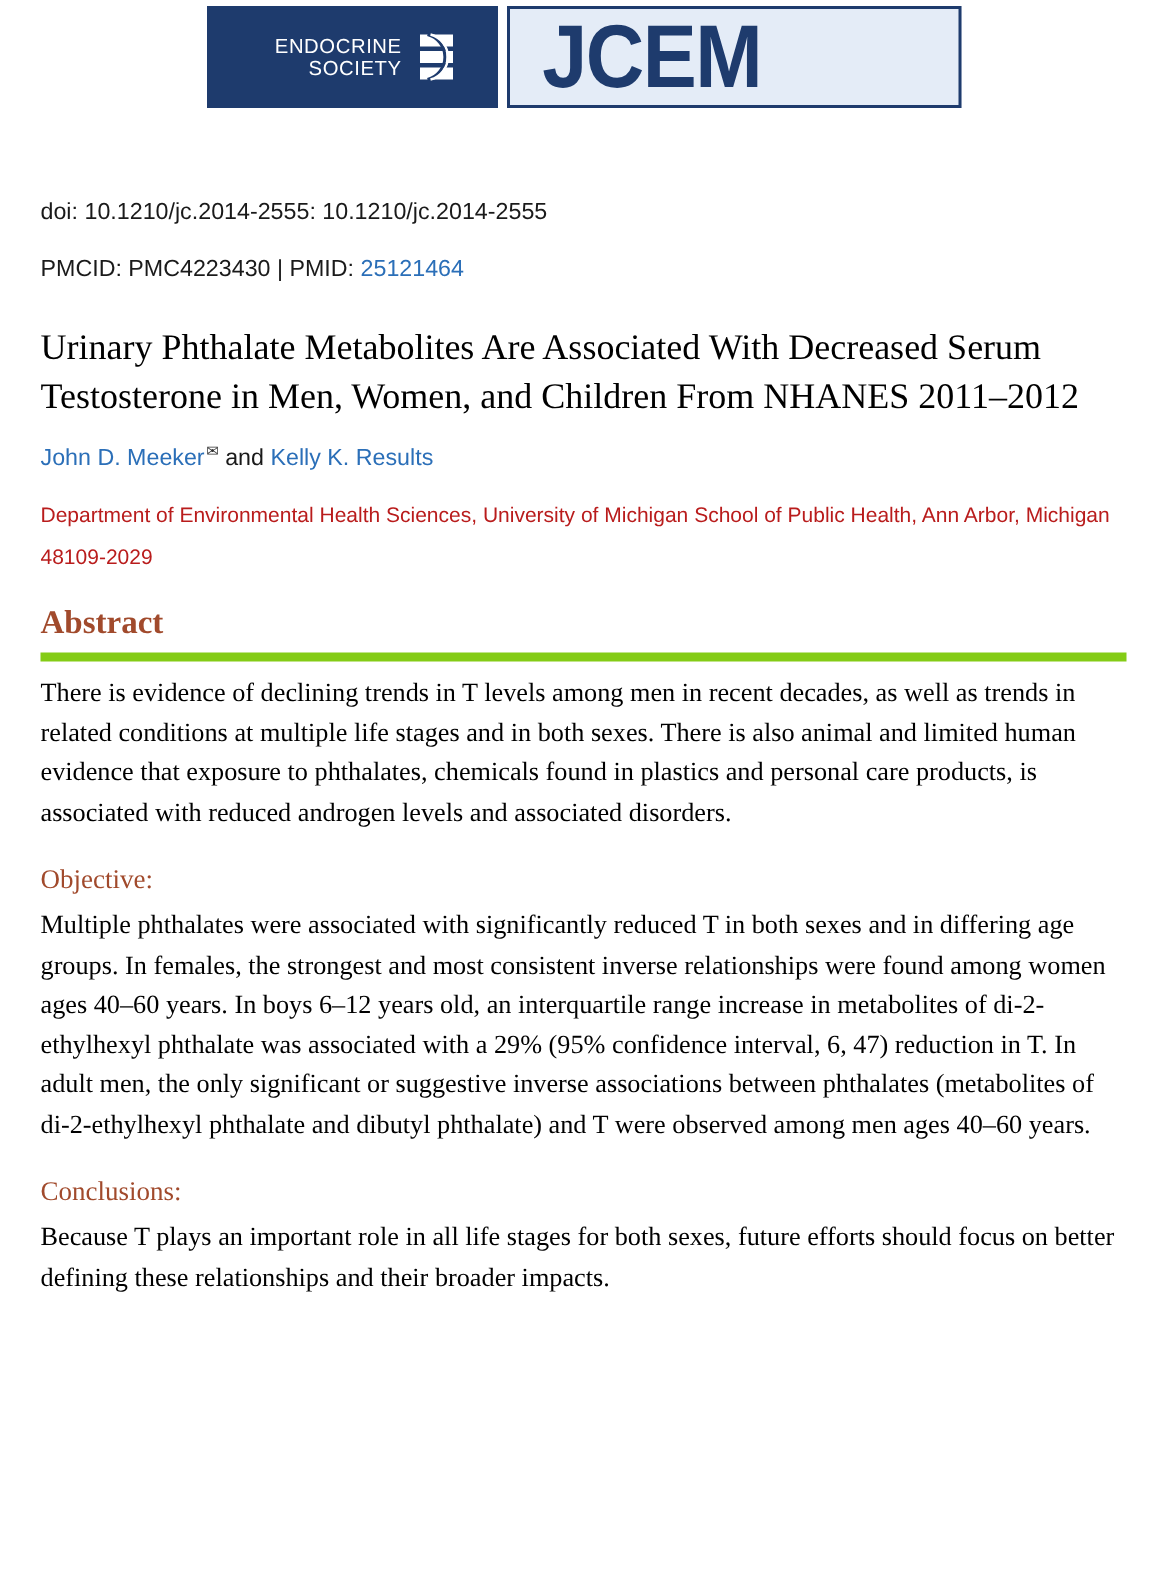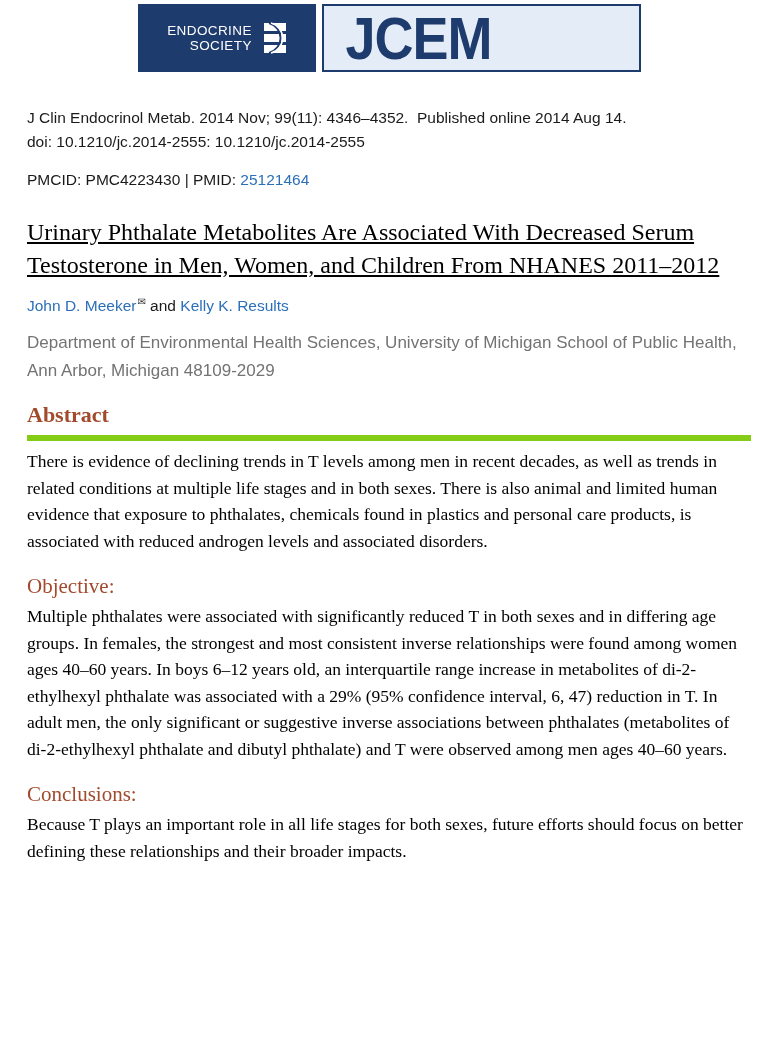--- a/index.html
+++ b/index.html
@@ -1,52 +1,52 @@
 <!DOCTYPE html>
 <html><head>
 <meta charset="utf-8">
 <style>
   html,body{margin:0;padding:0;background:#fff;}
   .page{width:778px;height:1052px;overflow:hidden;background:#fff;position:relative;
         font-family:"Liberation Serif",serif;color:#000;}
 
   
   .banner{width:503px;height:68px;margin:4px auto 0;display:flex;text-decoration:none;cursor:pointer;}
-  .banner-left{width:178px;background:#1e3b6d;display:flex;align-items:center;justify-content:center;gap:7px;}
+  .banner-left{width:178px;background:#1e3b6d;display:flex;align-items:center;justify-content:center;gap:7px;padding-left:16px;}
   .society{color:#fff;font-family:"Liberation Sans",sans-serif;font-size:13.5px;line-height:1.12;
            text-align:right;letter-spacing:.4px;}
   .logo-mark{display:block;width:27px;height:32px;}
   .banner-sep{width:6px;background:#fff;}
   .banner-right{flex:1;background:#e4ecf7;border:2px solid #1e3b6d;box-sizing:border-box;
                 display:flex;align-items:center;gap:12px;}
   .jcem{font-family:"Liberation Sans",sans-serif;font-weight:900;font-size:54px;line-height:1;
         color:#1e3b6d;letter-spacing:-1px;margin-left:22px;transform:scaleY(1.1);transform-origin:center;}
   .jname{margin-left:auto;padding-right:22px;color:#1e3b6d;font-family:"Liberation Sans",sans-serif;
          font-weight:bold;font-size:11.5px;line-height:13.5px;letter-spacing:.2px;}
 
   
   .content{padding:0 27px;}
   a.link{color:#2b6fb8;cursor:pointer;}
 
   .cite{margin:34px 0 0;font-family:"Liberation Sans",sans-serif;font-size:15.5px;
         line-height:24px;color:#1a1a1a;}
   .ids{margin:14px 0 0;font-family:"Liberation Sans",sans-serif;font-size:15.5px;
        line-height:24px;color:#1a1a1a;}
 
-  .title{font-size:24px;line-height:32.5px;font-weight:400;margin:24px 0 0;max-width:724px;color:#000;text-decoration:underline;}
+  .title{font-size:24px;line-height:32.5px;font-weight:400;margin:24px 0 0;max-width:724px;color:#000;}
 
   .authors{margin:16px 0 0;font-family:"Liberation Sans",sans-serif;font-size:15.5px;color:#1a1a1a;}
   .corr{font-size:10px;line-height:0;margin-left:1px;color:#333;text-decoration:none;}
 
-  .affil{margin:14px 0 0;font-family:"Liberation Sans",sans-serif;font-size:17px;
-         line-height:28px;color:#737373;max-width:724px;}
+  .affil{margin:14px 0 0;font-family:"Liberation Sans",sans-serif;font-size:14px;
+         line-height:28px;color:#b91c1c;max-width:724px;}
 
   h2.abstract-h{font-size:22px;font-weight:700;color:#a14a2c;margin:18px 0 0;
                 padding-bottom:8px;border-bottom:6px solid #84cc16;line-height:24px;}
-  h3.sub-h{font-size:21px;font-weight:400;color:#a14a2c;margin:20px 0 0;line-height:24px;}
+  h3.sub-h{font-size:18px;font-weight:400;color:#a14a2c;margin:20px 0 0;line-height:24px;}
 
   .para{font-size:17.5px;line-height:26.5px;margin:7px 0 0;max-width:724px;color:#000;font-family:Liberation Serif, serif;}
   .sec-para{margin-top:5px;}
   .indent{padding-left:4px;}
 </style>
 </head>
 <body>
 
 <div class="page">
 
@@ -68,21 +68,21 @@
     </div>
     <div class="banner-sep"></div>
     <div class="banner-right">
       <div class="jcem">JCEM</div>
     </div>
   </a>
 
   <div class="content">
 
     <p class="cite">
-      <span>J Clin Endocrinol Metab. 2014 Nov; 99(11): 4346–4352.&nbsp; Published online 2014 Aug 14.</span><br>
+      <br>
       <span>doi: 10.1210/jc.2014-2555: 10.1210/jc.2014-2555</span>
     </p>
 
     <p class="ids">
       <span>PMCID: PMC4223430 | PMID:&nbsp;</span><a class="link">25121464</a>
     </p>
 
     <h1 class="title">Urinary Phthalate Metabolites Are Associated With Decreased Serum Testosterone in Men, Women, and Children From NHANES 2011–2012</h1>
 
     <p class="authors">

